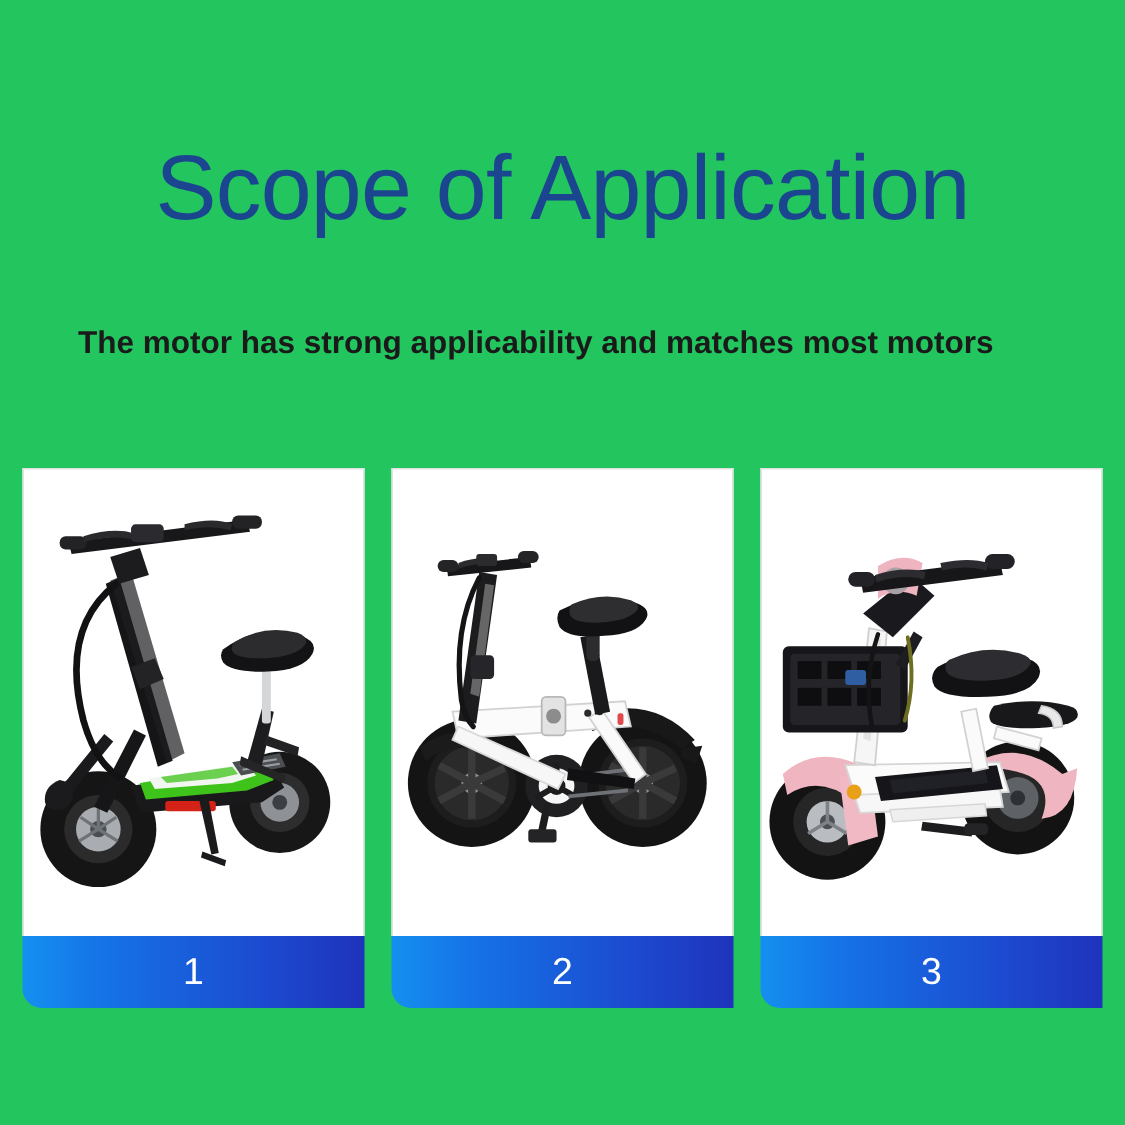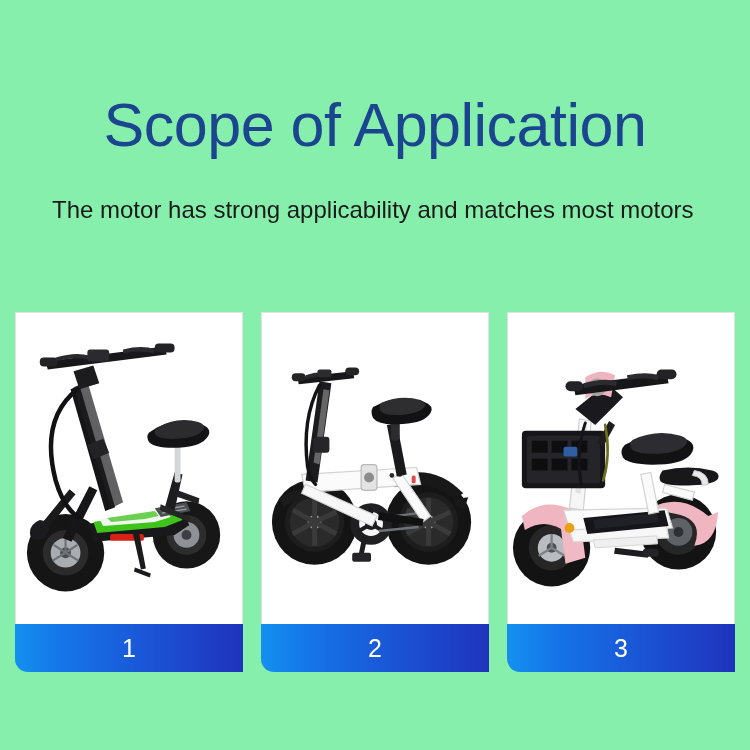--- a/index.html
+++ b/index.html
@@ -11,21 +11,21 @@
     width: 750px;
     height: 750px;
     font-family: "Liberation Sans", sans-serif;
     overflow: hidden;
     position: relative;
   }
 
   .page {
     position: absolute;
     inset: 0;
-    background: #86efac;
+    background: #22c55e;
     padding-left: 10px;
   }
 
   
   .page-title {
     position: absolute;
     left: 0;
     top: 48px;
     width: 750px;
     text-align: center;
@@ -34,26 +34,26 @@
     letter-spacing: -0.5px;
     color: #1c4590;
     font-weight: 400;
     white-space: nowrap;
   }
 
   
   .page-subtitle {
     position: absolute;
     left: 52px;
-    top: 162px;
+    top: 184px;
     width: 664px;
-    font-size: 24px;
+    font-size: 21px;
     line-height: 48px;
     color: #1a1a1a;
-    font-weight: 400;
+    font-weight: 700;
   }
 
   
   .card-row {
     position: absolute;
     left: 15px;
     top: 312px;
     width: 720px;
     height: 360px;
     display: flex;

